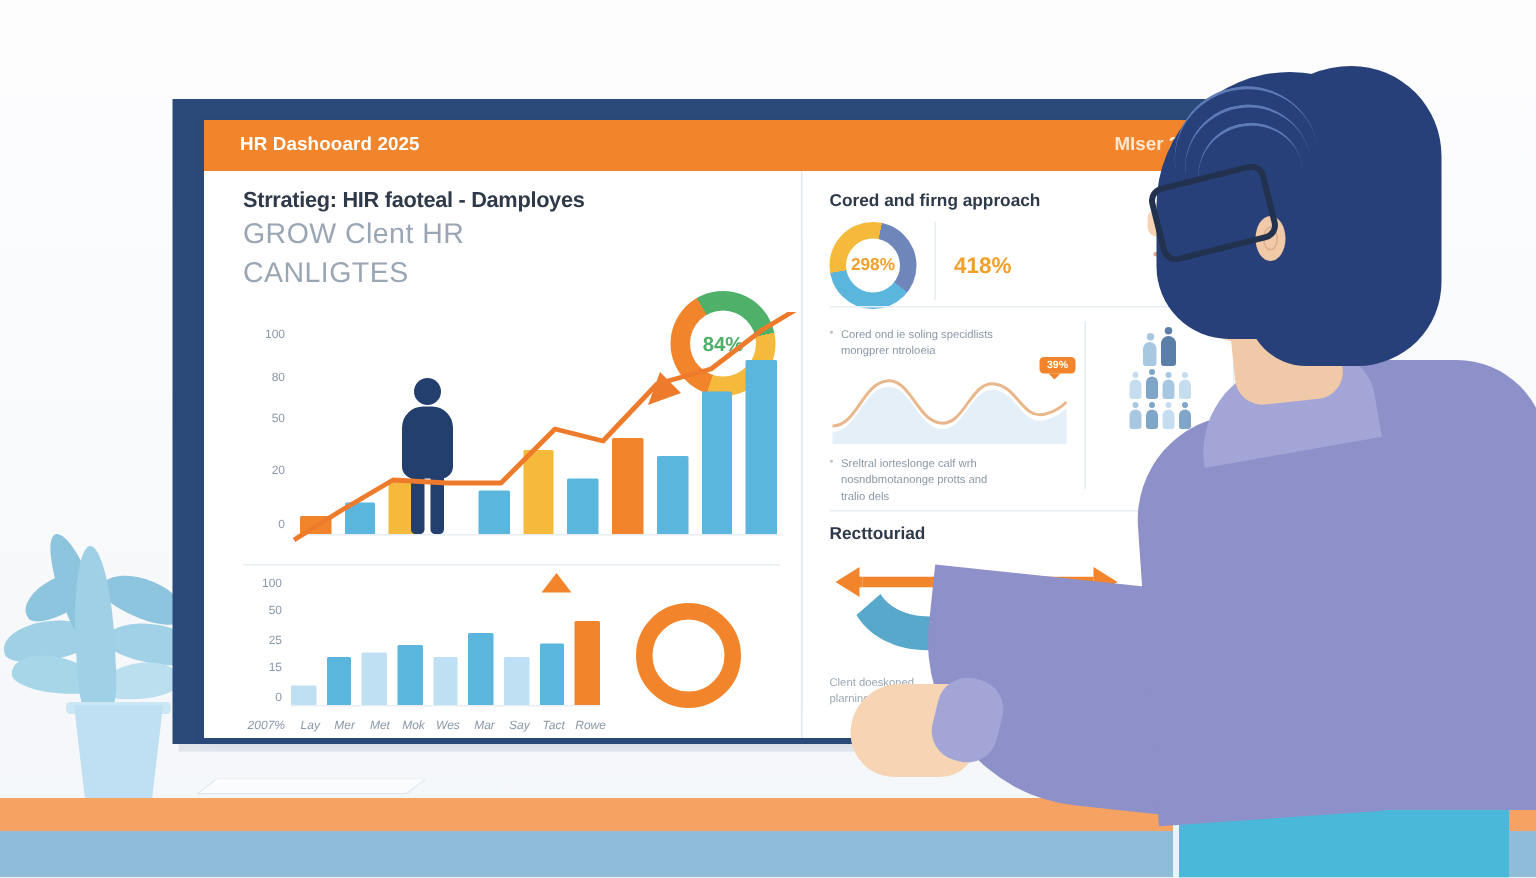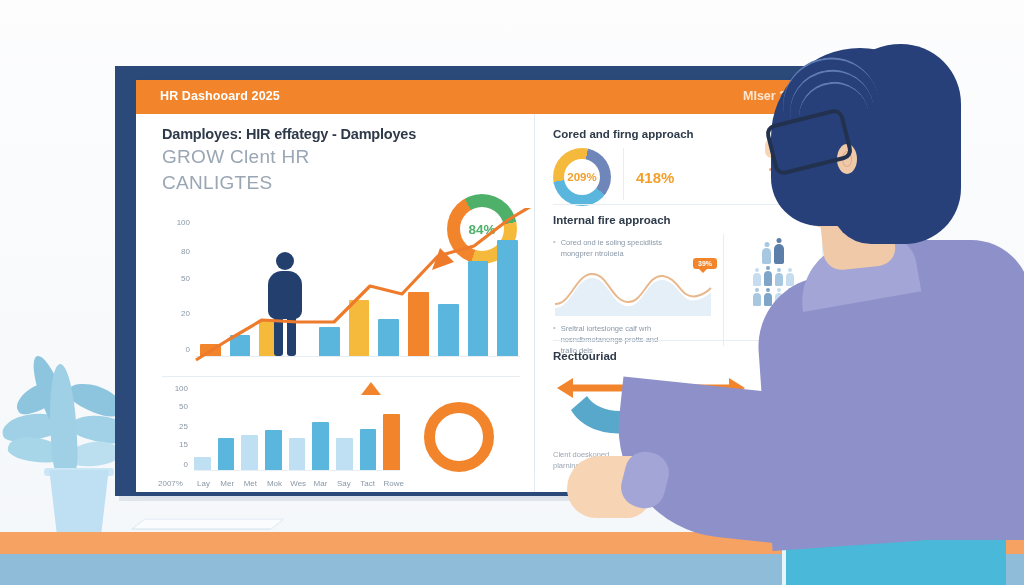--- a/index.html
+++ b/index.html
@@ -88,21 +88,21 @@
   .p-legl{position:absolute;left:12px;top:64px;width:9px;height:40px;background:#233f6e;border-radius:0 0 3px 3px;}
   .p-legr{position:absolute;left:25px;top:64px;width:9px;height:40px;background:#233f6e;border-radius:0 0 3px 3px;}
 
   .hrule{position:absolute;left:26px;right:14px;height:1px;background:#e6edf3;}
 
   
   .chart2{position:absolute;left:18px;top:268px;width:250px;height:110px;}
   .c2-ylab{position:absolute;left:0;width:34px;text-align:right;font-size:8px;color:#8a98a7;}
   .bars2{position:absolute;left:40px;right:4px;bottom:22px;height:72px;display:flex;align-items:flex-end;gap:7px;}
   .xlabs2{position:absolute;left:4px;right:0;bottom:4px;display:flex;gap:7px;font-size:8px;color:#8a98a7;}
-  .xlabs2 span{flex:1;text-align:left;}
+  .xlabs2 span{flex:1;text-align:right;font-style:italic;}
   .xlabs2 span:first-child{flex:0 0 32px;}
   .c2-base{position:absolute;left:40px;right:4px;bottom:21px;height:1px;background:#e9eff4;}
 
   
   .ring-o{position:absolute;left:288px;top:288px;width:70px;height:70px;border-radius:50%;
      border:11px solid #f2852b;box-sizing:border-box;}
 
   
   .sec{position:absolute;left:18px;right:10px;}
   .sec-title{font-size:11.5px;font-weight:bold;color:#2e3a49;margin-bottom:8px;}
@@ -217,21 +217,21 @@
 
       <div class="hdr">
         <div class="hdr-title">HR Dashooard 2025</div>
         <div class="hdr-right">MIser 2021</div>
       </div>
 
       <div class="body">
 
         <div class="col-left">
 
-          <div class="t-main">Damployes: HIR effategy - Damployes</div>
+          <div class="t-main">Strratieg: HIR faoteal - Damployes</div>
           <div class="t-sub1">GROW Clent HR</div>
           <div class="t-sub2">CANLIGTES</div>
 
           <div class="donut donut27">
             <div class="hole"></div>
             <div class="pct">84%</div>
           </div>
 
           <div class="chart1">
             <div class="c1-ylab" style="top:4px">100</div>
@@ -310,31 +310,30 @@
           <div class="ring-o"></div>
         </div>
 
         <div class="col-right">
 
           <div class="sec" style="top:14px">
             <div class="sec-title">Cored and firng approach</div>
             <div class="row" style="gap:12px">
               <div class="donut donut20">
                 <div class="hole"></div>
-                <div class="pct">209%</div>
+                <div class="pct">298%</div>
               </div>
               <div class="sep-v" style="height:52px"></div>
               <div class="bigpct">418%</div>
             </div>
           </div>
 
           <div class="hrule" style="top:90px;left:18px;right:10px"></div>
 
           <div class="sec" style="top:100px">
-            <div class="sec-title">Internal fire approach</div>
             <div class="row" style="align-items:flex-start;gap:10px">
               <div style="width:172px">
                 <div class="bullet">
                   <span class="dot">•</span>
                   <span>
                     <span>Cored ond ie soling specidlists</span><br>
                     <span>mongprer ntroloeia</span>
                   </span>
                 </div>
 

